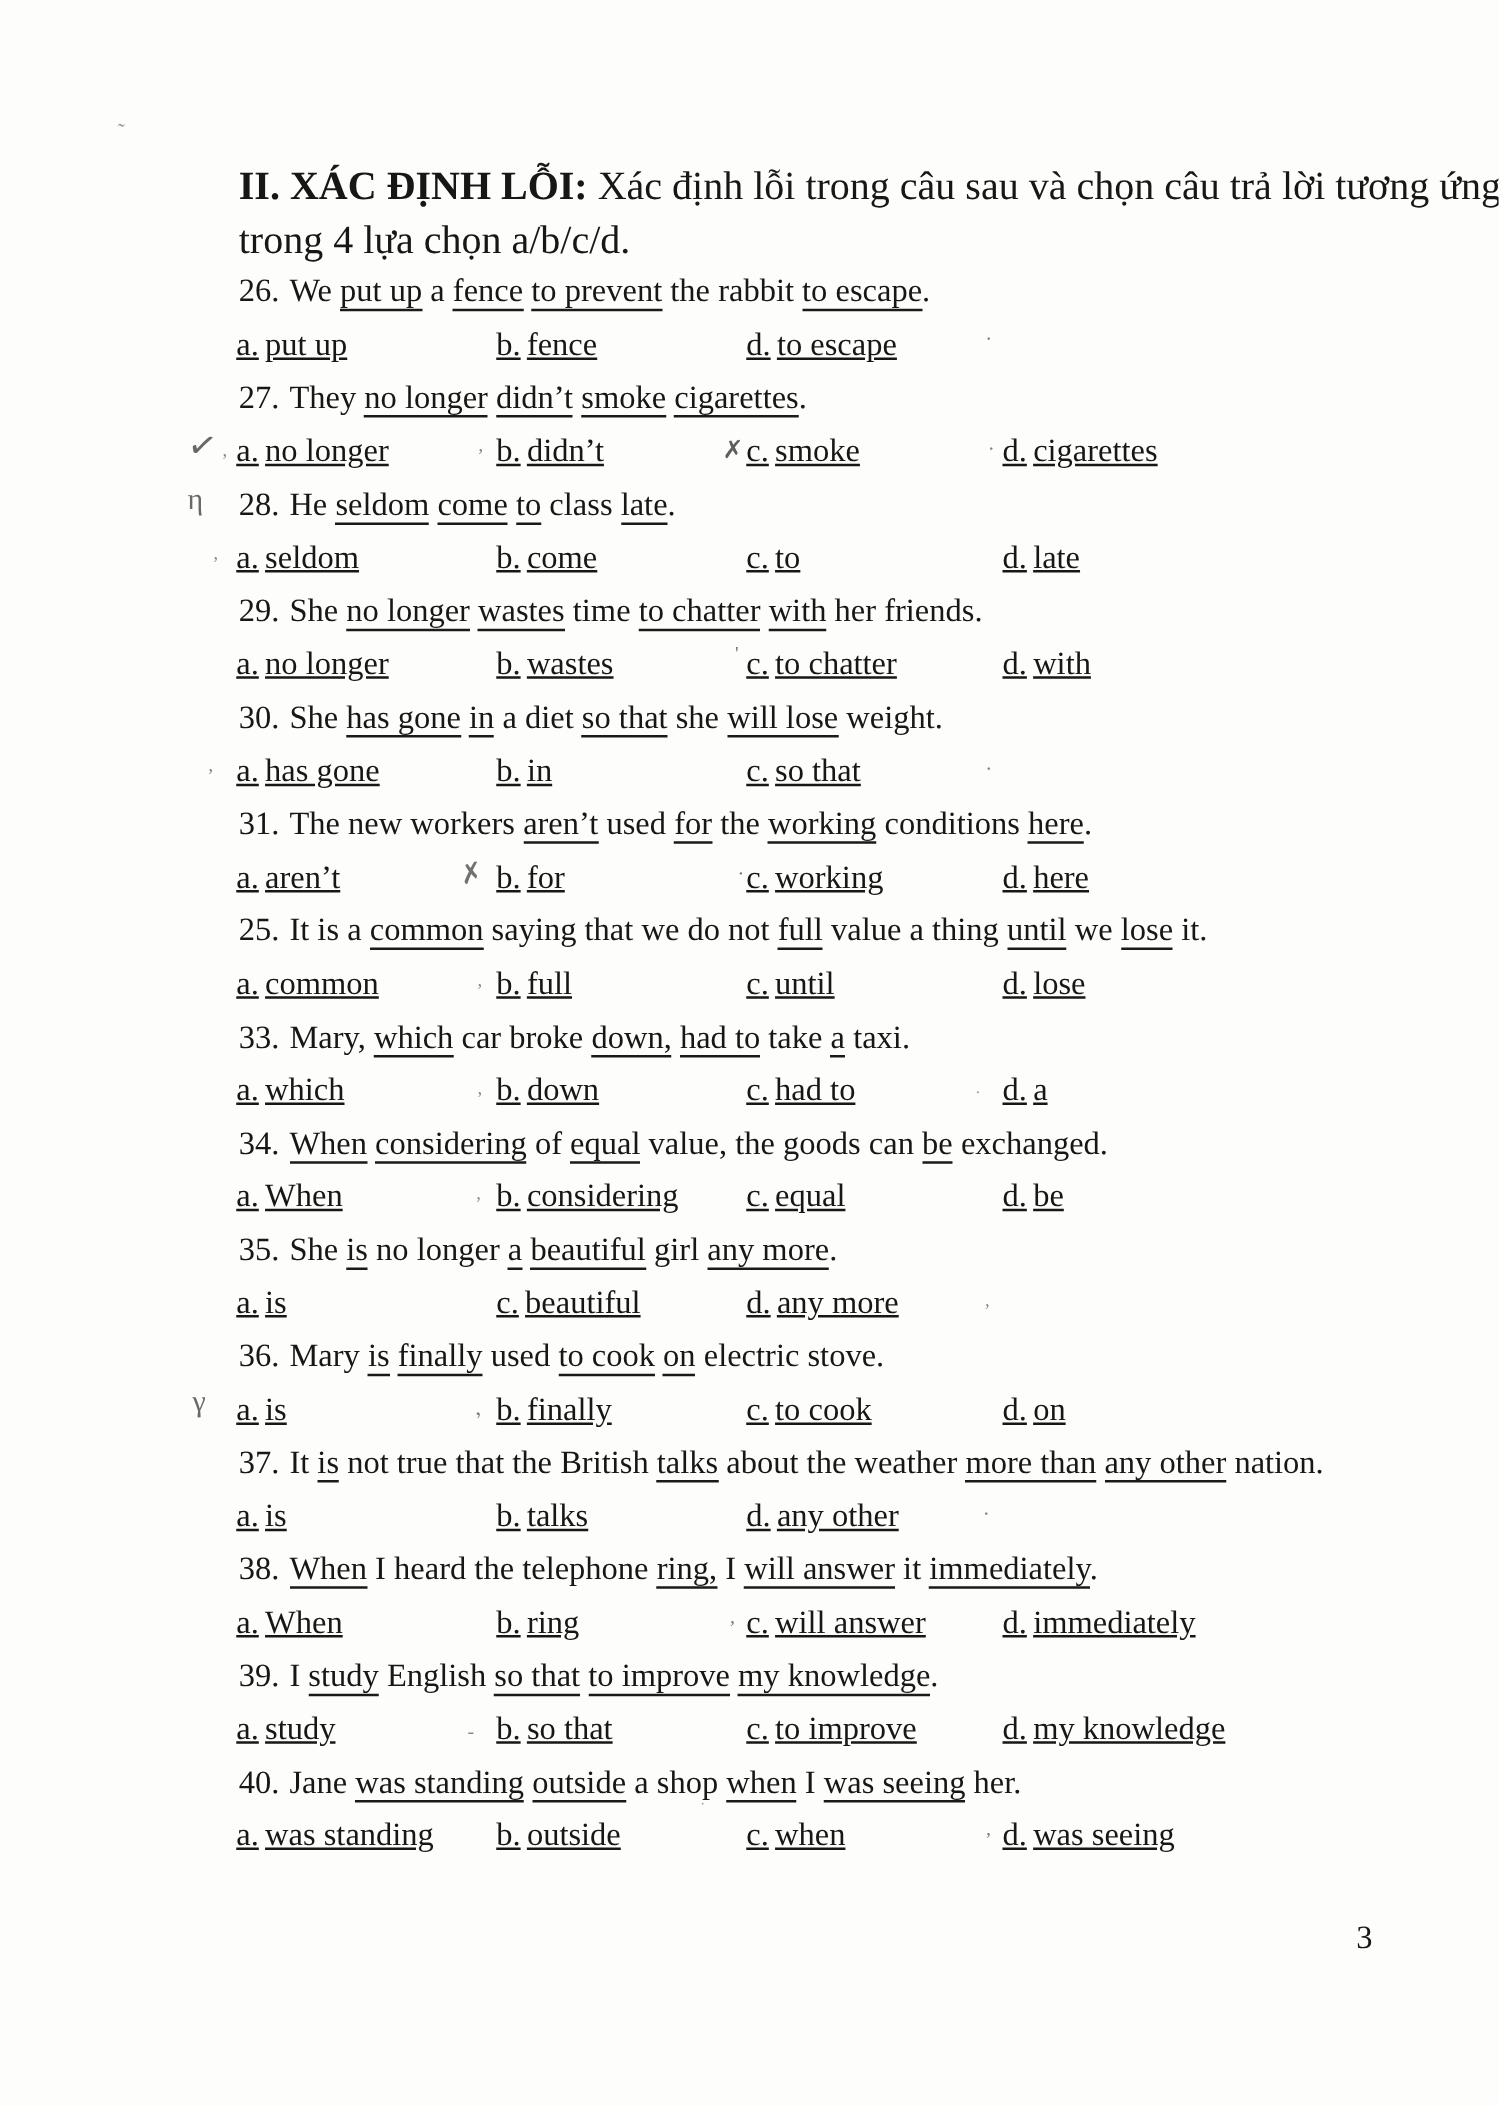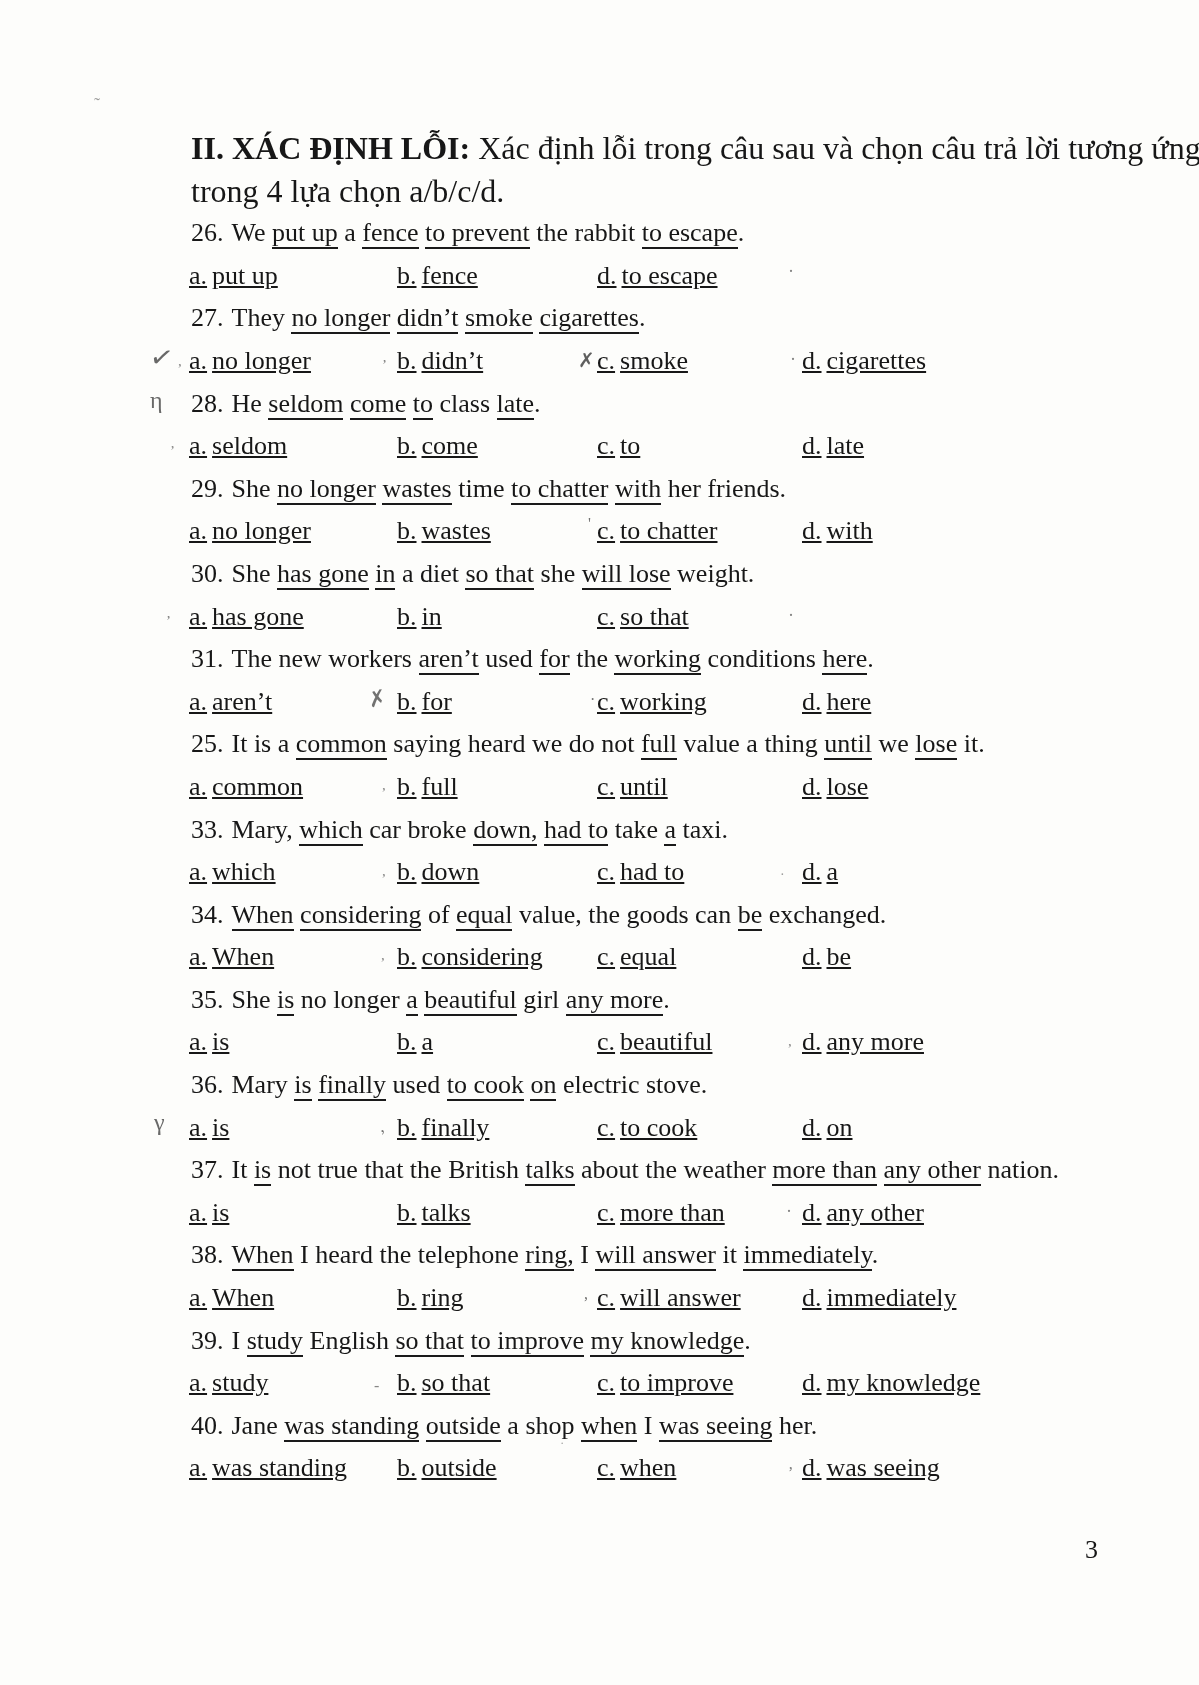--- a/index.html
+++ b/index.html
@@ -101,21 +101,21 @@
     <p class="q-sentence"><span class="q-num">31.</span><span class="q-text"><span>The new workers </span><span class="u">aren’t</span><span> used </span><span class="u">for</span><span> the </span><span class="u">working</span><span> conditions </span><span class="u">here</span><span>.</span></span></p>
     <div class="opts">
             <span class="opt"><span class="opt-label">a.</span><span class="opt-text">aren’t</span></span>
             <span class="opt"><span class="opt-label">b.</span><span class="opt-text">for</span></span>
             <span class="opt"><span class="opt-label">c.</span><span class="opt-text">working</span></span>
             <span class="opt"><span class="opt-label">d.</span><span class="opt-text">here</span></span>
           </div>
   </div>
 
   <div class="question">
-    <p class="q-sentence"><span class="q-num">25.</span><span class="q-text"><span>It is a </span><span class="u">common</span><span> saying heard we do not </span><span class="u">full</span><span> value a thing </span><span class="u">until</span><span> we </span><span class="u">lose</span><span> it.</span></span></p>
+    <p class="q-sentence"><span class="q-num">25.</span><span class="q-text"><span>It is a </span><span class="u">common</span><span> saying that we do not </span><span class="u">full</span><span> value a thing </span><span class="u">until</span><span> we </span><span class="u">lose</span><span> it.</span></span></p>
     <div class="opts">
             <span class="opt"><span class="opt-label">a.</span><span class="opt-text">common</span></span>
             <span class="opt"><span class="opt-label">b.</span><span class="opt-text">full</span></span>
             <span class="opt"><span class="opt-label">c.</span><span class="opt-text">until</span></span>
             <span class="opt"><span class="opt-label">d.</span><span class="opt-text">lose</span></span>
           </div>
   </div>
 
   <div class="question">
     <p class="q-sentence"><span class="q-num">33.</span><span class="q-text"><span>Mary, </span><span class="u">which</span><span> car broke </span><span class="u">down,</span><span> </span><span class="u">had to</span><span> take </span><span class="u">a</span><span> taxi.</span></span></p>
@@ -134,42 +134,40 @@
             <span class="opt"><span class="opt-label">b.</span><span class="opt-text">considering</span></span>
             <span class="opt"><span class="opt-label">c.</span><span class="opt-text">equal</span></span>
             <span class="opt"><span class="opt-label">d.</span><span class="opt-text">be</span></span>
           </div>
   </div>
 
   <div class="question">
     <p class="q-sentence"><span class="q-num">35.</span><span class="q-text"><span>She </span><span class="u">is</span><span> no longer </span><span class="u">a</span><span> </span><span class="u">beautiful</span><span> girl </span><span class="u">any more</span><span>.</span></span></p>
     <div class="opts">
             <span class="opt"><span class="opt-label">a.</span><span class="opt-text">is</span></span>
-            <span class="opt"><span class="opt-label">b.</span><span class="opt-text">a</span></span>
             <span class="opt"><span class="opt-label">c.</span><span class="opt-text">beautiful</span></span>
             <span class="opt"><span class="opt-label">d.</span><span class="opt-text">any more</span></span>
           </div>
   </div>
 
   <div class="question">
     <p class="q-sentence"><span class="q-num">36.</span><span class="q-text"><span>Mary </span><span class="u">is</span><span> </span><span class="u">finally</span><span> used </span><span class="u">to cook</span><span> </span><span class="u">on</span><span> electric stove.</span></span></p>
     <div class="opts">
             <span class="opt"><span class="opt-label">a.</span><span class="opt-text">is</span></span>
             <span class="opt"><span class="opt-label">b.</span><span class="opt-text">finally</span></span>
             <span class="opt"><span class="opt-label">c.</span><span class="opt-text">to cook</span></span>
             <span class="opt"><span class="opt-label">d.</span><span class="opt-text">on</span></span>
           </div>
   </div>
 
   <div class="question">
     <p class="q-sentence"><span class="q-num">37.</span><span class="q-text"><span>It </span><span class="u">is</span><span> not true that the British </span><span class="u">talks</span><span> about the weather </span><span class="u">more than</span><span> </span><span class="u">any other</span><span> nation.</span></span></p>
     <div class="opts">
             <span class="opt"><span class="opt-label">a.</span><span class="opt-text">is</span></span>
             <span class="opt"><span class="opt-label">b.</span><span class="opt-text">talks</span></span>
-            <span class="opt"><span class="opt-label">c.</span><span class="opt-text">more than</span></span>
             <span class="opt"><span class="opt-label">d.</span><span class="opt-text">any other</span></span>
           </div>
   </div>
 
   <div class="question">
     <p class="q-sentence"><span class="q-num">38.</span><span class="q-text"><span class="u">When</span><span> I heard the telephone </span><span class="u">ring,</span><span> I </span><span class="u">will answer</span><span> it </span><span class="u">immediately</span><span>.</span></span></p>
     <div class="opts">
             <span class="opt"><span class="opt-label">a.</span><span class="opt-text">When</span></span>
             <span class="opt"><span class="opt-label">b.</span><span class="opt-text">ring</span></span>
             <span class="opt"><span class="opt-label">c.</span><span class="opt-text">will answer</span></span>

